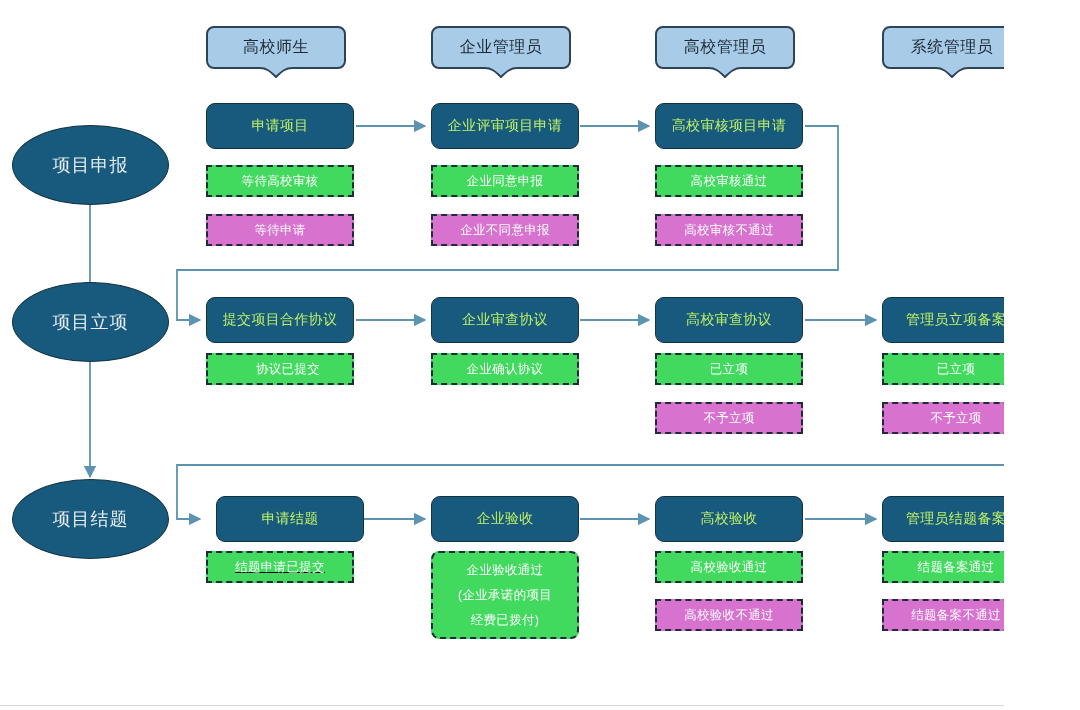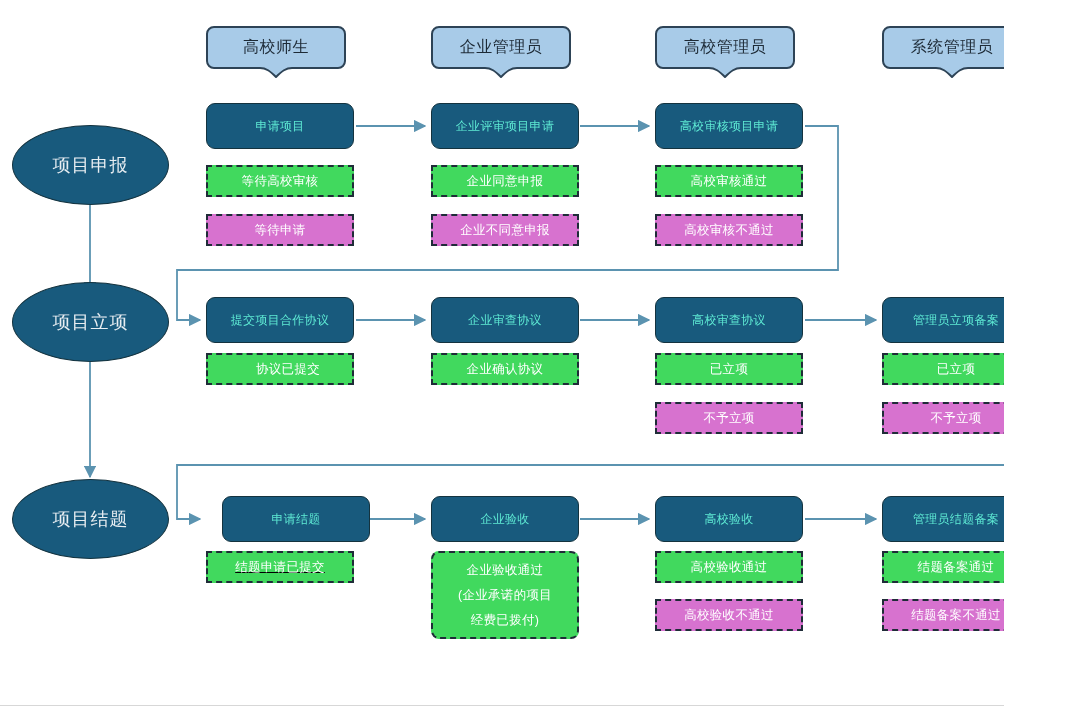--- a/index.html
+++ b/index.html
@@ -84,22 +84,22 @@
     height: 46px;
     background: #185a7d;
     border: 1.6px solid #14333f;
     border-radius: 9px;
     display: flex;
     align-items: center;
     justify-content: center;
     box-sizing: border-box;
   }
   .proc-label {
-    font-size: 12px;
-    color: #5eead4;
+    font-size: 14px;
+    color: #bef264;
     white-space: nowrap;
     letter-spacing: 0.3px;
   }
 
   
   .status {
     position: absolute;
     width: 148px;
     border: 2.5px dashed #1f2c38;
     box-sizing: border-box;
@@ -265,21 +265,21 @@
   <div class="proc" style="left:882px; top:297px;">
     <span class="proc-label">管理员立项备案</span>
   </div>
   <div class="status status-ok h32" style="left:882px; top:353px;">
     <span class="status-label">已立项</span>
   </div>
   <div class="status status-bad h32" style="left:882px; top:402px;">
     <span class="status-label">不予立项</span>
   </div>
 
-  <div class="proc" style="left:222px; top:496px;">
+  <div class="proc" style="left:216px; top:496px;">
     <span class="proc-label">申请结题</span>
   </div>
   <div class="status status-ok h32" style="left:206px; top:551px;text-decoration:underline;">
     <span class="status-label">结题申请已提交</span>
   </div>
 
   <div class="proc" style="left:431px; top:496px;">
     <span class="proc-label">企业验收</span>
   </div>
   <div class="status status-ok h88" style="left:431px; top:551px;">

